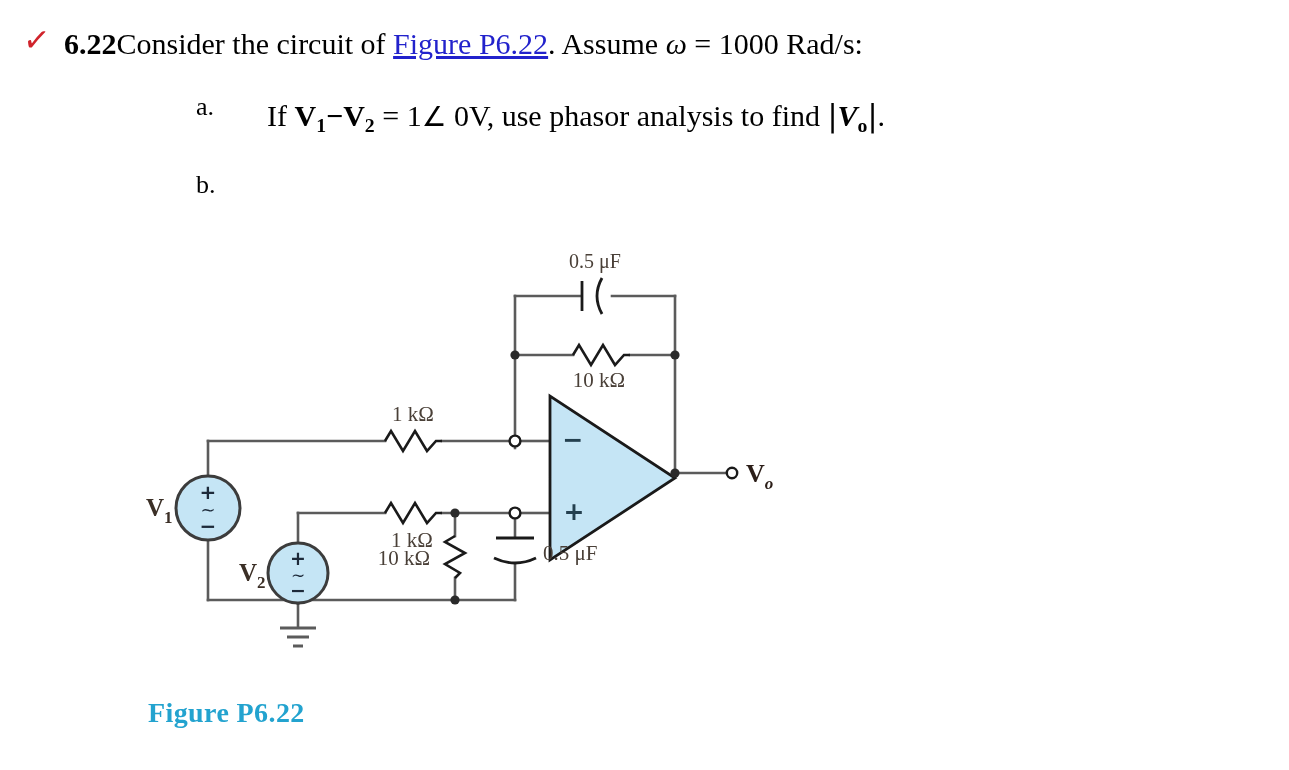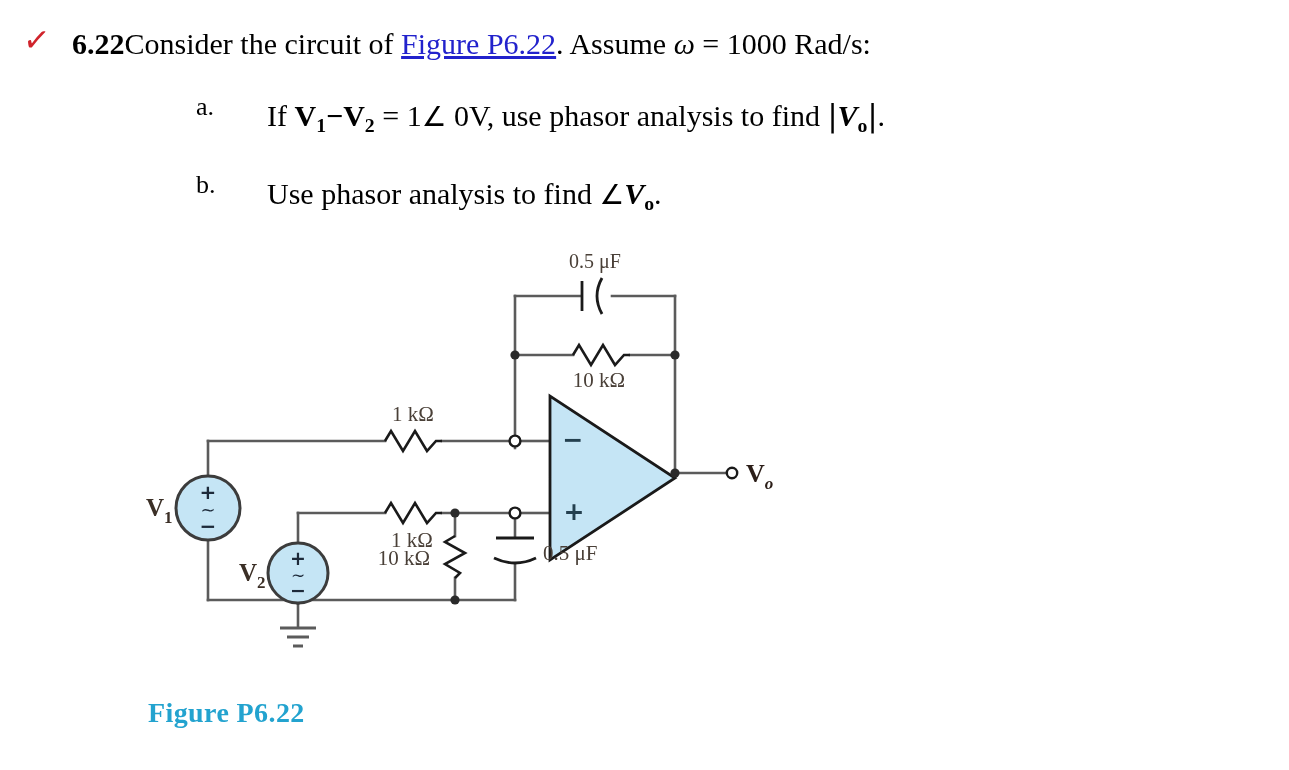--- a/index.html
+++ b/index.html
@@ -36,21 +36,21 @@
     font-family: "DejaVu Sans", sans-serif;
     transform: rotate(8deg) scaleX(0.9);
   }
 
   .stmt-line {
     position: absolute;
     font-size: 30px;
     line-height: 36px;
     white-space: nowrap;
   }
-  #line-main { left: 72px; top: 26px; }
+  #line-main { left: 64px; top: 26px; }
   #line-a    { left: 196px; top: 98px; }
   #line-b    { left: 196px; top: 176px; }
 
   .qnum { font-weight: bold; }
   .figlink {
     color: #2222cc;
     text-decoration: underline;
   }
   .italicvar { font-style: italic; }
   .boldvar { font-weight: bold; }
@@ -102,21 +102,20 @@
     <span class="qnum">6.22</span><span>Consider the circuit of </span><a class="figlink" href="#">Figure P6.22</a><span>. Assume </span><span class="italicvar">ω</span><span> = </span><span>1000 Rad/s:</span>
   </div>
 
   <div class="stmt-line" id="line-a">
     <span class="itemlabel">a.</span>
     <span class="itemtext"><span>If </span><span class="boldvar">V</span><span class="boldvar sub">1</span><span class="boldvar">−</span><span class="boldvar">V</span><span class="boldvar sub">2</span><span> = 1</span><span class="angsym">∠</span><span> 0V, use phasor analysis to find </span><span class="bars">|</span><span class="boldvar italicvar">V</span><span class="boldvar sub">o</span><span class="bars">|</span><span>.</span></span>
   </div>
 
   <div class="stmt-line" id="line-b">
     <span class="itemlabel">b.</span>
-    <span class="itemtext"><span>Use phasor analysis to find </span><span class="angsym">∠</span><span class="boldvar italicvar">V</span><span class="boldvar sub">o</span><span>.</span></span>
   </div>
 </div>
 
 <div id="figure-wrap">
 <svg id="circuit-svg" width="700" height="420" viewBox="0 0 700 420">
 
   <g fill="none" stroke="#5b5b5b" stroke-width="2.6" stroke-linecap="square">
 
     <path d="M 385 200 L 385 48"></path>
 

